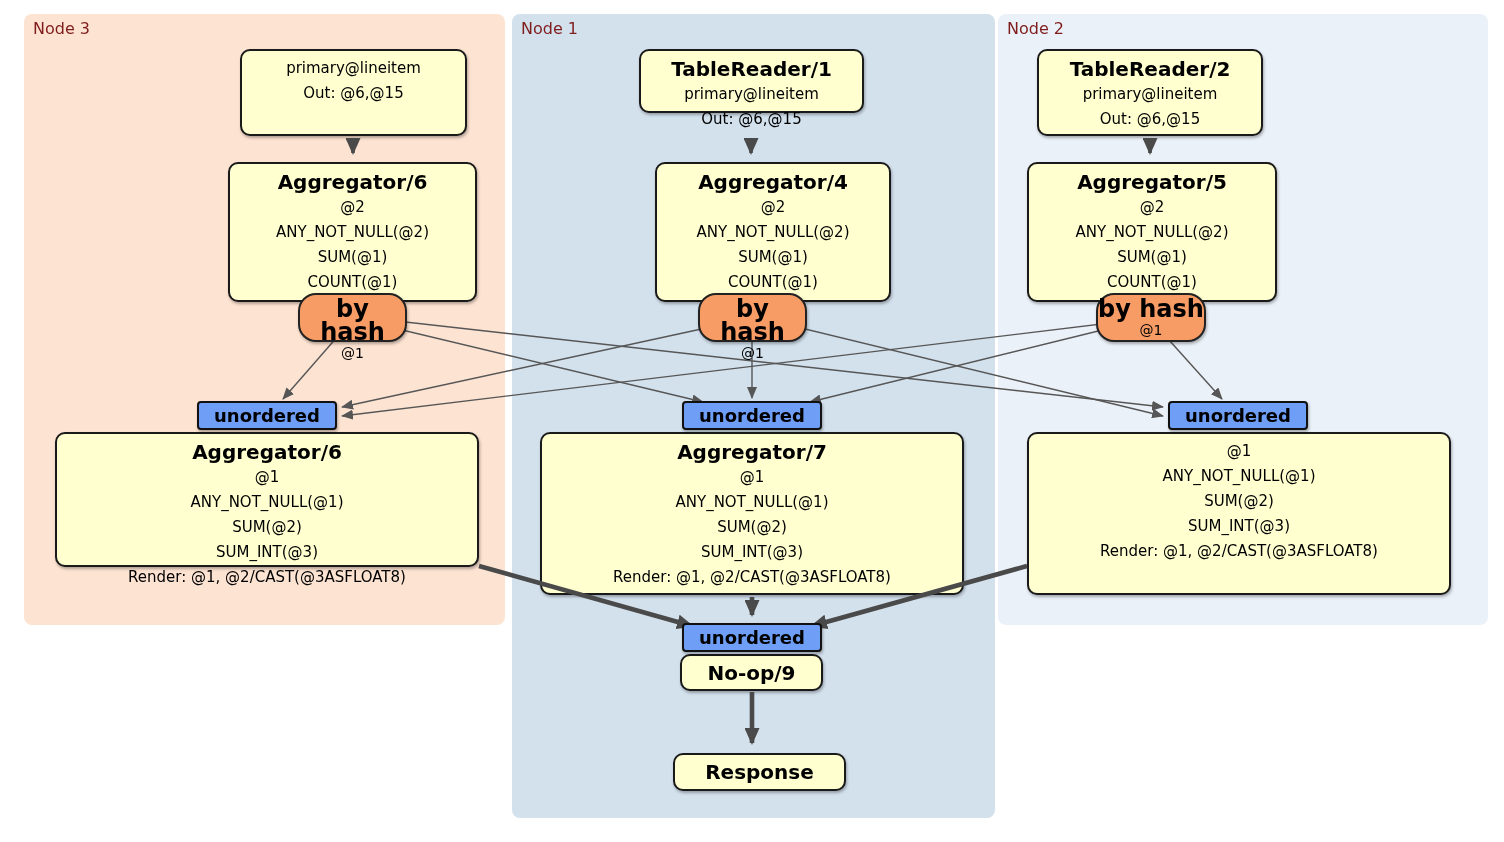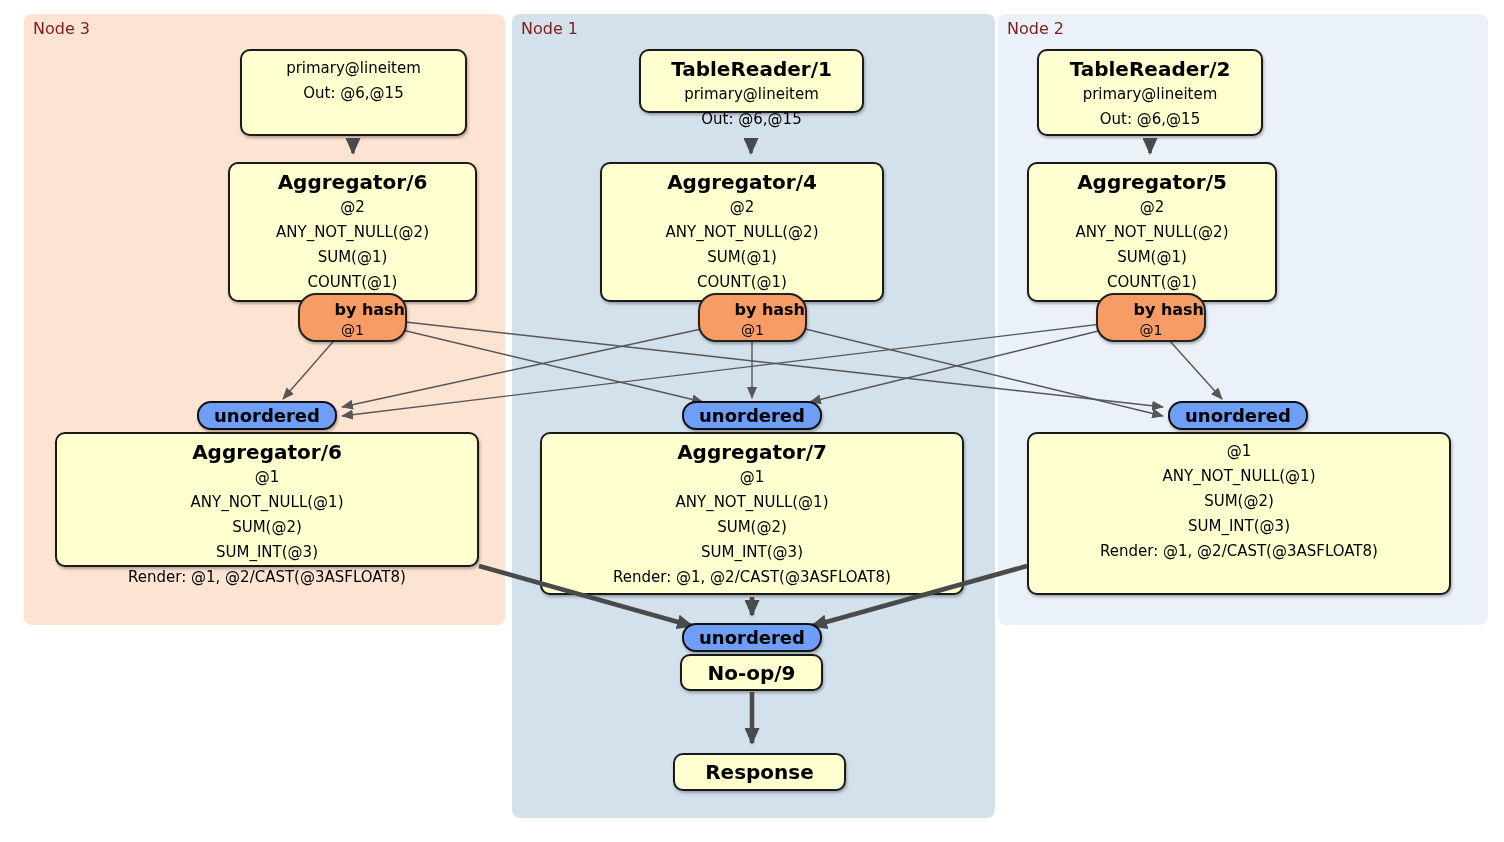--- a/index.html
+++ b/index.html
@@ -18,24 +18,24 @@
     box-shadow:1px 2px 3px rgba(0,0,0,0.30);
   }
   .op-title{font-weight:bold;font-size:20px;line-height:26px;}
   .op-line{font-size:15px;line-height:25px;white-space:nowrap;}
   .op-single{display:flex;align-items:center;justify-content:center;padding-top:0;text-align:right;}
   .router{
     position:absolute;background:#f89c66;border:2px solid #222;border-radius:18px;
     text-align:center;box-sizing:border-box;padding-top:3px;
     box-shadow:1px 2px 3px rgba(0,0,0,0.30);
   }
-  .router-label{font-weight:bold;font-size:16px;line-height:23px;text-align:right;}
+  .router-label{font-weight:bold;font-size:24px;line-height:23px;}
   .router-detail{font-size:14px;line-height:18px;}
   .stream{
-    position:absolute;background:#6e9ef6;border:2px solid #111;border-radius:14px;
+    position:absolute;background:#6e9ef6;border:2px solid #111;border-radius:4px;
     text-align:center;box-sizing:border-box;font-weight:bold;font-size:18px;
     display:flex;align-items:center;justify-content:center;
     box-shadow:1px 2px 3px rgba(0,0,0,0.30);
   }
   .edges{position:absolute;left:0;top:0;pointer-events:none;}
   .e-thin{stroke:#565656;stroke-width:1.4;}
   .e-med{stroke:#444;stroke-width:3.6;}
   .e-thick{stroke:#4a4a4a;stroke-width:4.6;}
 </style>
 </head>
@@ -68,21 +68,21 @@
     <div class="op-line">Out: @6,@15</div>
   </div>
 
   <div class="op" style="left:228px;top:162px;width:249px;height:140px;">
     <div class="op-title">Aggregator/6</div>
     <div class="op-line">@2</div>
     <div class="op-line">ANY_NOT_NULL(@2)</div>
     <div class="op-line">SUM(@1)</div>
     <div class="op-line">COUNT(@1)</div>
   </div>
-  <div class="op" style="left:600px;top:162px;width:284px;height:140px;">
+  <div class="op" style="left:655px;top:162px;width:236px;height:140px;">
     <div class="op-title">Aggregator/4</div>
     <div class="op-line">@2</div>
     <div class="op-line">ANY_NOT_NULL(@2)</div>
     <div class="op-line">SUM(@1)</div>
     <div class="op-line">COUNT(@1)</div>
   </div>
   <div class="op" style="left:1027px;top:162px;width:250px;height:140px;">
     <div class="op-title">Aggregator/5</div>
     <div class="op-line">@2</div>
     <div class="op-line">ANY_NOT_NULL(@2)</div>

